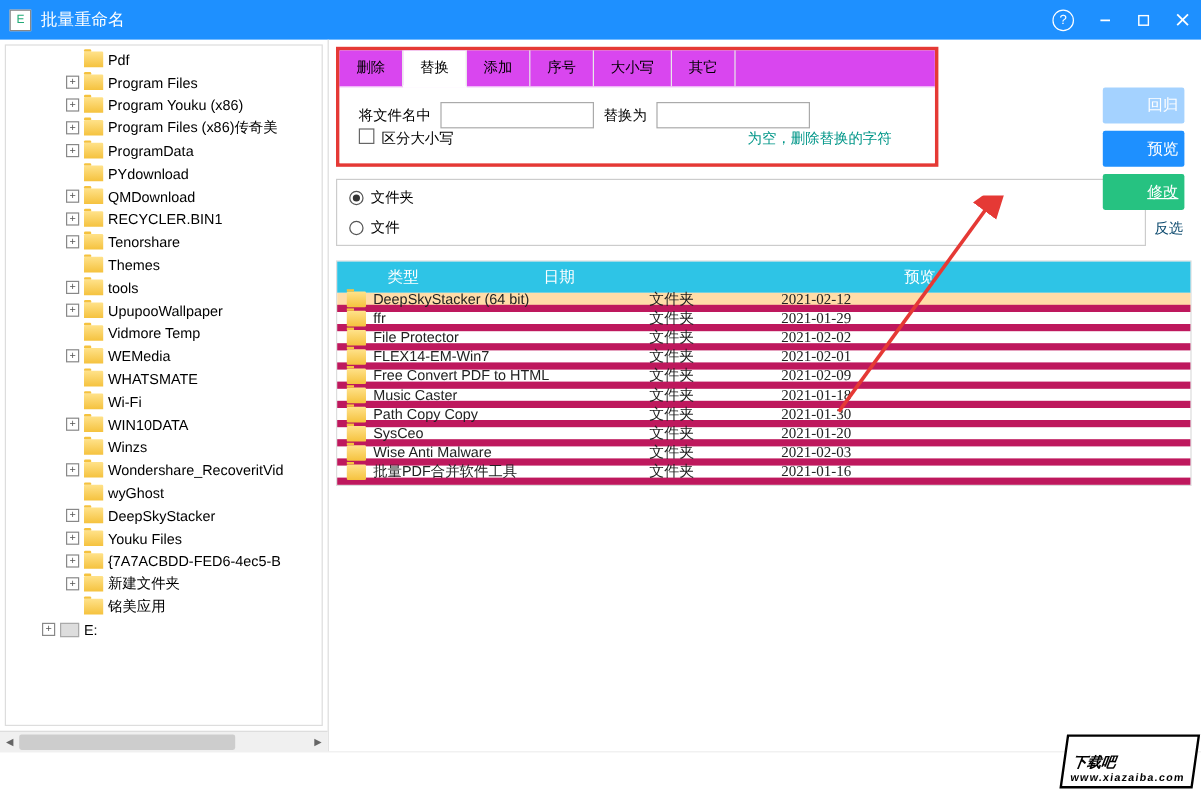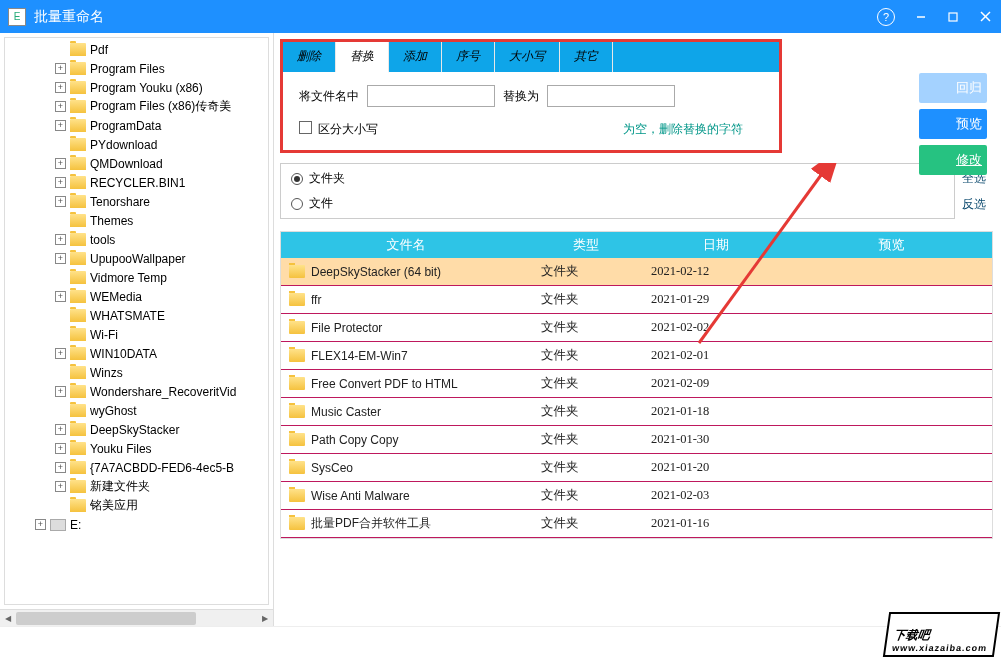--- a/index.html
+++ b/index.html
@@ -27,25 +27,25 @@
 .hscroll { height: 17px; background: #f0f0f0; border-top: 1px solid #ddd; position: relative; }
 .hscroll .thumb { position: absolute; left: 16px; top: 2px; width: 180px; height: 13px; background: #cdcdcd; border-radius: 2px; }
 .hscroll .arrow { position: absolute; top: 0; width: 16px; height: 17px; display: flex; align-items: center; justify-content: center; font-size: 8px; color: #666; }
 .hscroll .arrow.left { left: 0; }
 .hscroll .arrow.right { right: 0; }
 
 .content { flex: 1; padding: 6px 8px 0 6px; position: relative; }
 
 
 .tab-wrap { border: 3px solid #e53935; padding: 0; width: 502px; position: relative; }
-.tabs { display: flex; background: #0ea5e9; border-bottom: 1px solid #fff; font-style: italic; }
+.tabs { display: flex; background: #d946ef; border-bottom: 1px solid #fff; }
 .tab { padding: 6px 14px; font-size: 12px; cursor: pointer; border-right: 1px solid #e8e8e8; }
 .tab.active { background: #fff; border-bottom: 2px solid #fff; margin-bottom: -1px; }
 .tab-body { background: #fff; padding: 12px 16px; }
-.row1 { display: flex; align-items: center; gap: 8px; margin-bottom: 14px; }
+.row1 { display: flex; align-items: center; gap: 8px; }
 .row1 .lbl { font-size: 12px; }
 .row1 input[type=text] { width: 128px; height: 22px; border: 1px solid #aaa; padding: 0 4px; }
 .row2 { display: flex; align-items: center; }
 .row2 .chk { display: flex; align-items: flex-start; gap: 6px; }
 .row2 .chk .box { width: 13px; height: 13px; border: 1px solid #666; }
 .row2 .link { color: #009688; margin-left: auto; margin-right: 20px; }
 
 
 .btns { position: absolute; right: 14px; top: 40px; display: flex; flex-direction: column; gap: 6px; }
 .btn { width: 68px; height: 30px; color: #fff; display: flex; align-items: center; justify-content: center; font-size: 13px; cursor: pointer; border-radius: 2px; padding-left: 32px; }
@@ -63,21 +63,21 @@
 .side-labels { width: 38px; display: flex; flex-direction: column; justify-content: space-around; align-items: center; font-size: 12px; color: #0c4a6e; padding: 2px 0; }
 
 
 .table-wrap { margin-top: 12px; border: 1px solid #ddd; }
 .thead { display: flex; background: #2ec4e6; color: #fff; height: 26px; align-items: center; }
 .th { text-align: center; font-size: 13px; }
 .th.c1 { width: 250px; }
 .th.c2 { width: 110px; }
 .th.c3 { width: 150px; }
 .th.c4 { flex: 1; }
-.trow { display: flex; height: 28px; align-items: center; border-bottom: 1px solid #be185d; justify-content: center; }
+.trow { display: flex; height: 16px; align-items: center; border-bottom: 6px solid #be185d; justify-content: center; }
 .trow.sel { background: #ffdca8; }
 .trow .td { font-size: 12.5px; color: #222; }
 .trow .td.c1 { width: 250px; display: flex; align-items: center; padding-left: 8px; gap: 6px; }
 .trow .td.c2 { width: 110px; text-align: left; padding-left: 10px; }
 .trow .td.c3 { width: 150px; text-align: left; padding-left: 10px; font-family: Liberation Serif, serif; }
 .trow .td.c4 { flex: 1; }
 .trow .folder-icon { width: 16px; height: 13px; background: linear-gradient(#ffe28a, #f5c23e); border-radius: 1px; flex-shrink: 0; position: relative; }
 .trow .folder-icon::before { content: ""; position: absolute; top: -2px; left: 0; width: 6px; height: 2px; background: #f5c23e; }
 
 
@@ -303,21 +303,20 @@
         </label>
       </div>
       <div class="side-labels">
         <span>全选</span>
         <span>反选</span>
       </div>
     </div>
 
     <div class="table-wrap">
       <div class="thead">
-        <div class="th c1">文件名</div>
         <div class="th c2">类型</div>
         <div class="th c3">日期</div>
         <div class="th c4">预览</div>
       </div>
       <div id="tbody">
           <div class="trow sel">
             <div class="td c1">
               <span class="folder-icon"></span>
               <span>DeepSkyStacker (64 bit)</span>
             </div>

